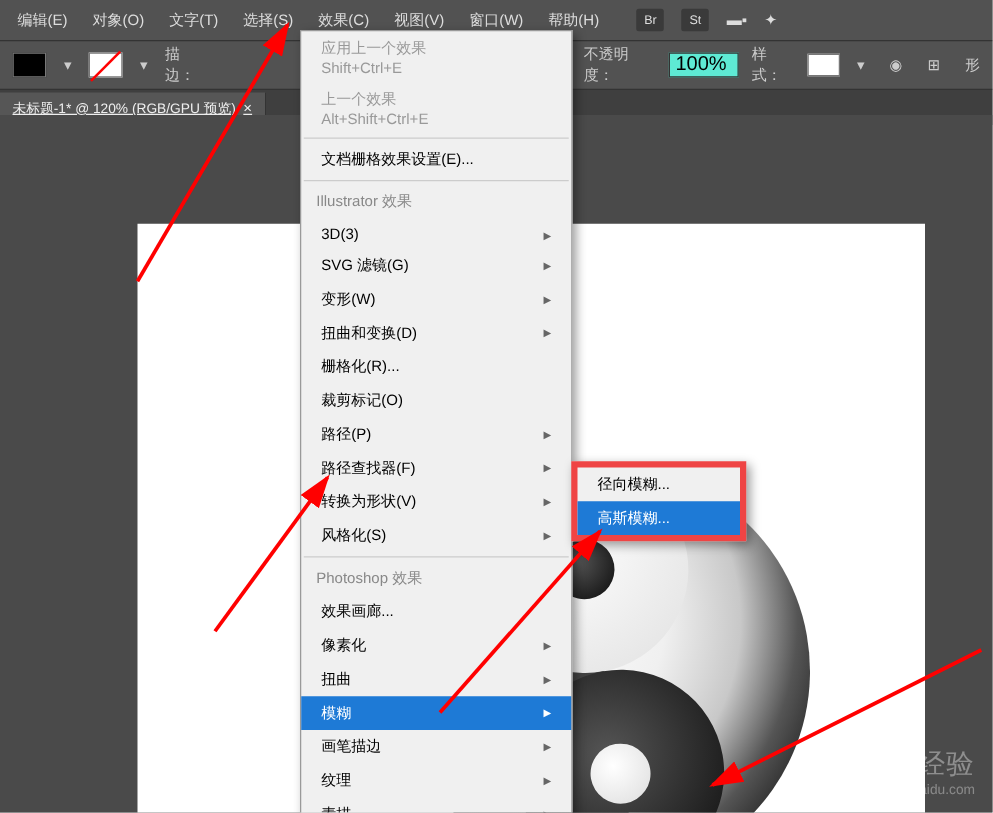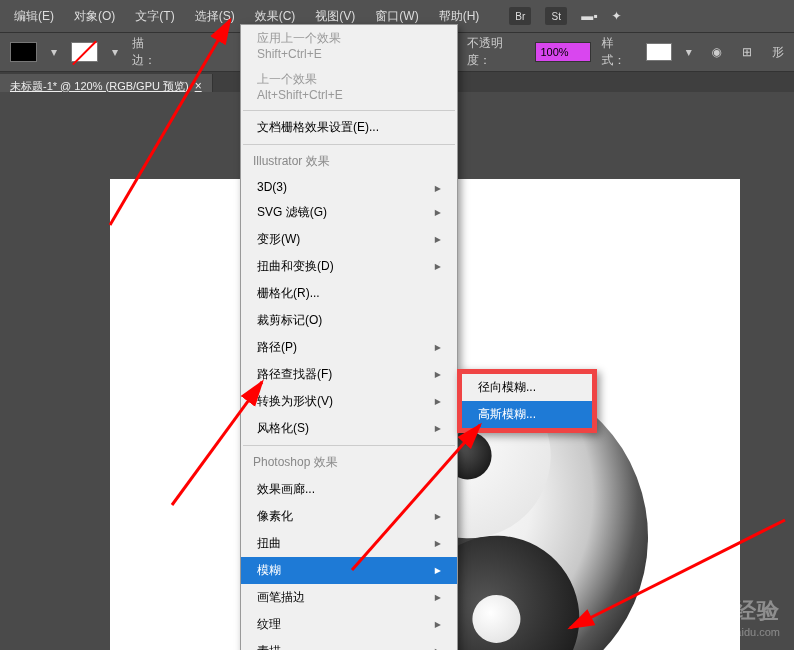--- a/index.html
+++ b/index.html
@@ -9,21 +9,21 @@
     .menu-item { padding: 4px 10px; cursor: pointer; }
     .menu-icons { margin-left: 20px; display: flex; gap: 14px; align-items: center; }
     .menu-icon-box { background: #3a3a3a; width: 22px; height: 18px; display: flex; align-items: center; justify-content: center; font-size: 10px; border-radius: 2px; }
     
     .toolbar { background: #525252; height: 40px; border-top: 1px solid #333; border-bottom: 1px solid #333; display: flex; align-items: center; padding: 0 10px; color: #ccc; font-size: 12px; gap: 10px; }
     .color-swatch { width: 28px; height: 20px; border: 1px solid #777; position: relative; }
     .swatch-black { background: #000; }
     .swatch-none { background: #fff; }
     .swatch-none::after { content: ''; position: absolute; width: 130%; height: 2px; background: red; top: 50%; left: -15%; transform: rotate(-45deg); }
     .dropdown-tiny { width: 14px; height: 18px; display: flex; align-items: center; justify-content: center; }
-    .toolbar-input { background: #d946ef; border: 1px solid #333; width: 56px; height: 20px; font-size: 11px; padding: 0 4px; }
+    .toolbar-input { background: #5eead4; border: 1px solid #333; width: 56px; height: 20px; font-size: 16px; padding: 0 4px; }
     .toolbar-swatch-small { background: #fff; width: 26px; height: 18px; border: 1px solid #777; }
     
     .tabs { background: #3f3f3f; height: 28px; display: flex; align-items: center; }
     .tab { background: #565656; color: #eee; font-size: 11px; padding: 5px 10px; border-right: 1px solid #333; display: flex; align-items: center; gap: 6px; text-decoration: underline; }
     .tab-close { font-size: 12px; }
     
     .canvas-area { position: absolute; top: 92px; left: 0; right: 0; bottom: 0; background: #4a4a4a; }
     .artboard { position: absolute; left: 110px; top: 87px; width: 630px; height: 480px; background: #fff; }
     
     .yinyang { position: absolute; left: 318px; top: 280px; width: 330px; height: 330px; border-radius: 50%; background: radial-gradient(circle at 35% 35%, #fff 0%, #f0f0f0 35%, #c8c8c8 55%, #555 70%, #1a1a1a 85%); transform: rotate(-10deg); }
@@ -40,21 +40,21 @@
     .menu-sep { height: 1px; background: #ccc; margin: 3px 2px; }
     .menu-header { padding: 5px 12px; color: #888; font-size: 12px; }
     .submenu-arrow::after { content: '▶'; font-size: 8px; color: #666; }
     .menu-row.hl .submenu-arrow::after { color: #fff; }
     
     .submenu { position: absolute; left: 457px; top: 369px; width: 140px; background: #f0f0f0; border: 5px solid #ef4444; box-shadow: 3px 3px 8px rgba(0,0,0,0.4); font-size: 12px; z-index: 110; }
     
     .arrow { position: absolute; z-index: 200; pointer-events: none; }
     
     .watermark { position: absolute; right: 14px; bottom: 12px; color: rgba(255,255,255,0.35); font-size: 11px; text-align: right; z-index: 50; }
-    .watermark-logo { font-size: 22px; font-weight: bold; color: rgba(255,255,255,0.38); letter-spacing: 1px; }
+    .watermark-logo { font-size: 22px; font-weight: normal; color: rgba(255,255,255,0.38); letter-spacing: 1px; }
   </style>
 </head>
 <body>
 
 <div class="menubar">
   <span class="menu-item">编辑(E)</span>
   <span class="menu-item">对象(O)</span>
   <span class="menu-item">文字(T)</span>
   <span class="menu-item">选择(S)</span>
   <span class="menu-item">效果(C)</span>

